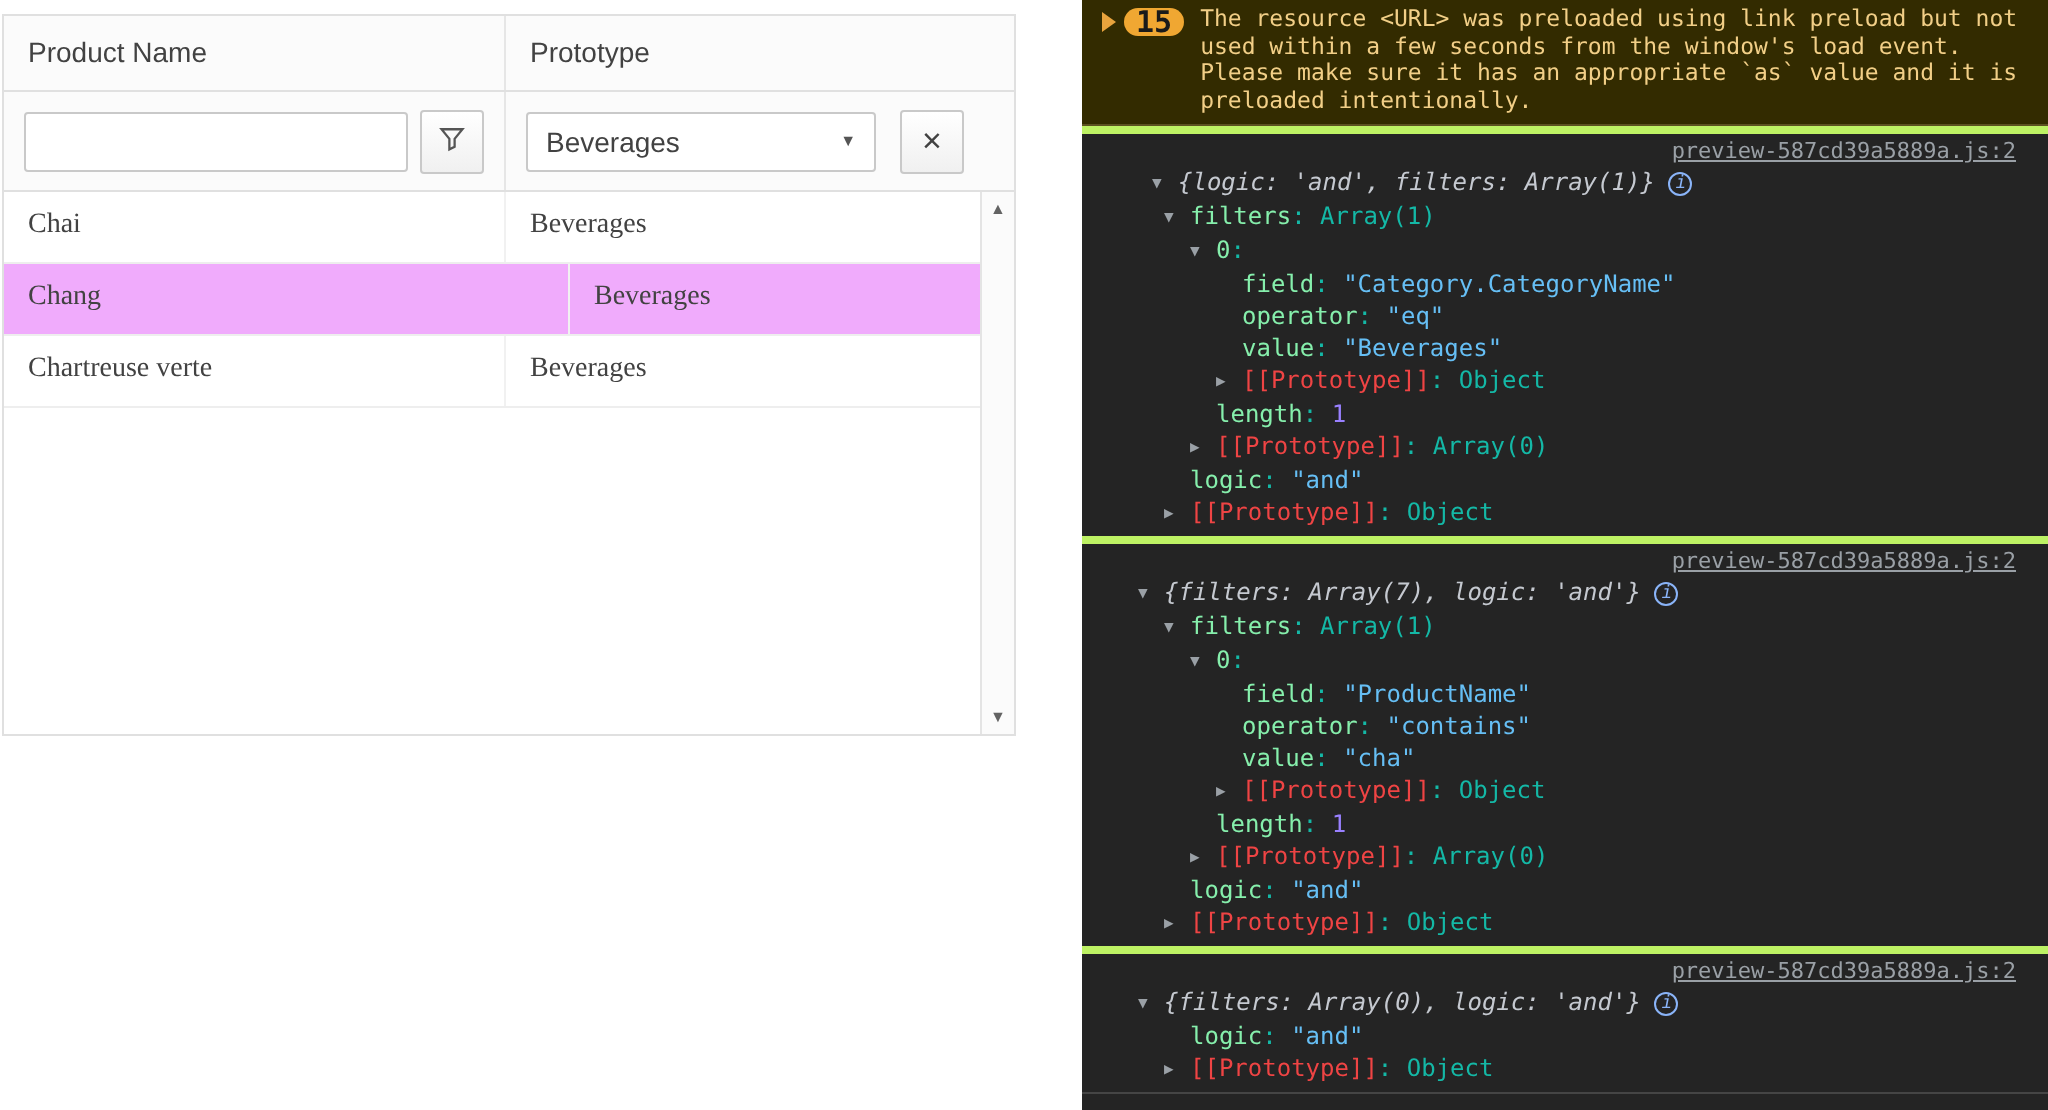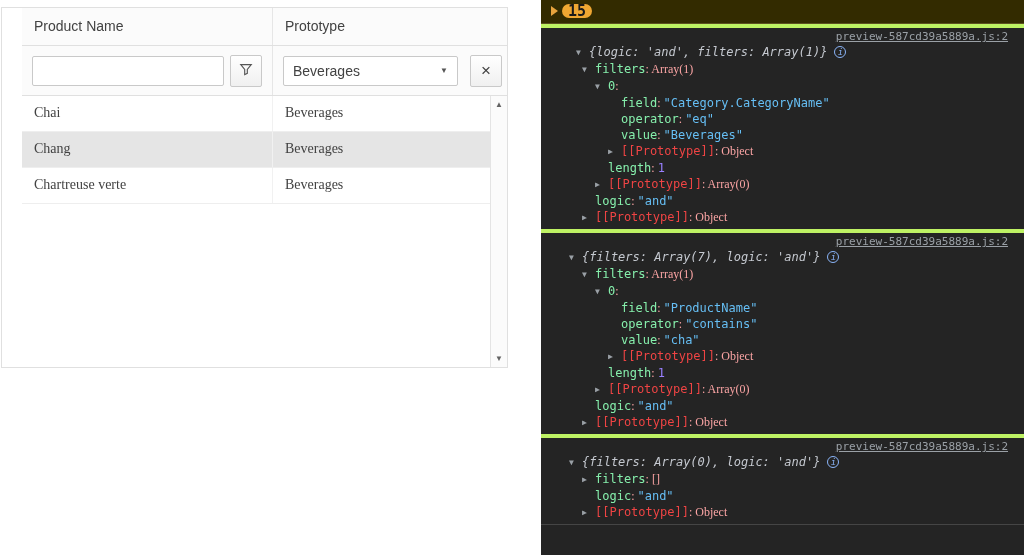--- a/index.html
+++ b/index.html
@@ -2,42 +2,42 @@
 <html><head>
 <meta charset="utf-8">
 <style>
   * { box-sizing: border-box; margin: 0; padding: 0; }
   html,body { width:1024px; height:555px; overflow:hidden; }
   body { display:flex; background:#fff; font-family:"Liberation Sans", sans-serif; }
 
   
   .left-panel { width:541px; height:555px; background:#fff; position:relative; }
   .grid { position:absolute; left:1px; top:7px; width:507px; height:361px;
-          border:1px solid #e0e0e0; background:#fff; color:#424242; font-size:14px;padding-left:20px; }
+          border:1px solid #e0e0e0; background:#fff; color:#424242; font-size:14px; }
   .grid-header { display:flex; height:38px; background:#fbfbfb; border-bottom:1px solid #e0e0e0; }
   .hcell { padding:10px 12px; }
   .col1 { width:250px; flex:none; }
   .col2 { flex:1; border-left:1px solid #e6e6e6; }
   .filter-row { display:flex; height:50px; background:#fbfbfb; border-bottom:1px solid #e0e0e0; }
   .fcell { display:flex; align-items:center; padding:0 10px; }
   .filter-input { flex:1; height:30px; border:1px solid #c9c9c9; border-radius:2px;
                   padding:0 7px; font-size:13px; color:#424242; background:#fff; outline:none;
                   font-family:"Liberation Sans", sans-serif; margin-right:6px; min-width:0; }
   .icon-btn { width:32px; height:32px; flex:none; border:1px solid #c9c9c9; border-radius:2px;
               background:linear-gradient(#ffffff,#f0f0f0); display:flex; align-items:center;
               justify-content:center; cursor:pointer; color:#525252; }
   .clear-btn { font-size:17px; line-height:1; color:#424242; }
   .dropdown { width:175px; height:30px; flex:none; border:1px solid #c9c9c9; border-radius:2px;
               background:#fff; display:flex; align-items:center; justify-content:space-between;
               padding:0 9px; margin-right:12px; cursor:pointer; }
   .dropdown .caret { font-size:8px; color:#555; }
   .grid-body { position:relative; height:271px; }
   .rows { width:calc(100% - 17px); }
   .grid-row { display:flex; height:36px; border-bottom:1px solid #eeeeee; background:#fff; }
-  .grid-row.alt { background:#e5e5e5; }
+  .grid-row.alt { background:#f0abfc;gap:32px; }
   .grid-row .cell { padding:9px 12px;font-family:Liberation Serif, serif; }
   .grid-row .col2 { border-left:1px solid #f1f1f1; }
   .vscroll { position:absolute; top:0; right:0; bottom:0; width:17px;
              background:#fbfbfb; border-left:1px solid #e4e4e4;
              display:flex; flex-direction:column; justify-content:space-between; align-items:center; }
   .scroll-arrow { font-size:8px; color:#636363; padding:4px 0; cursor:pointer; }
 
   
   .console-panel { width:483px; height:555px; background:#242424; overflow:hidden;
                    font-family:"DejaVu Sans Mono", monospace; font-size:12px; color:#d5d5d5; }
@@ -50,21 +50,21 @@
   .warn-text { color:#f2cf87; font-size:11.5px; line-height:13.5px; flex:1; }
   .console-entry { border-top:4px solid #bef264; padding-bottom:3px; }
   .link-row { text-align:right; padding:2px 16px 1px 0; line-height:13px; }
   .src-link { color:#9aa0a6; text-decoration:underline; font-size:11px; cursor:pointer; }
   .tree-line { line-height:16px; white-space:pre; }
   .tw { display:inline-block; width:13px; color:#9aa0a6; font-size:8px; vertical-align:1px; cursor:pointer; }
   .t-preview { color:#c5c9d0; font-style:italic; }
   .t-key { color:#86efac; }
   .t-str { color:#66bff5; }
   .t-num { color:#9980ff; }
-  .t-plain { color:#fca5a5;font-family:Liberation Serif, serif; }
+  .t-plain { color:#14b8a6; }
   .t-proto { color:#ef4444; }
   .info-icon { display:inline-block; width:12px; height:12px; line-height:11px; text-align:center;
                border:1px solid #8ab4f8; border-radius:50%; color:#8ab4f8; font-size:9px;
                font-style:italic; margin-left:7px; vertical-align:1px; cursor:pointer; }
   .prompt-row { border-top:1px solid #454545; padding:3px 0 0 10px; height:20px;
                 color:#4e8df6; font-weight:bold; }
 </style>
 </head>
 <body>
 
@@ -118,20 +118,21 @@
     </div>
 
   </div>
 </div>
 
 <div class="console-panel">
 
   <div class="warning">
     <span class="warn-triangle"></span>
     <span class="warn-badge">15</span>
+    <div class="warn-text">The resource &lt;URL&gt; was preloaded using link preload but not used within a few seconds from the window's load event. Please make sure it has an appropriate `as` value and it is preloaded intentionally.</div>
   </div>
 
   <div>
       <div class="console-entry">
         <div class="link-row"><span class="src-link">preview-587cd39a5889a.js:2</span></div>
         <div class="tree-line" style="padding-left: 35px;"><span class="tw">▼</span><span class="t-preview">{logic: 'and', filters: Array(1)}</span><span class="info-icon">i</span></div>
         <div class="tree-line" style="padding-left: 41px;"><span class="tw">▼</span><span class="t-key">filters</span><span class="t-plain">: Array(1)</span></div>
         <div class="tree-line" style="padding-left: 54px;"><span class="tw">▼</span><span class="t-key">0</span><span class="t-plain">:</span></div>
         <div class="tree-line" style="padding-left: 67px;"><span class="tw"></span><span class="t-key">field</span><span class="t-plain">: </span><span class="t-str">"Category.CategoryName"</span></div>
         <div class="tree-line" style="padding-left: 67px;"><span class="tw"></span><span class="t-key">operator</span><span class="t-plain">: </span><span class="t-str">"eq"</span></div>
@@ -152,21 +153,20 @@
         <div class="tree-line" style="padding-left: 67px;"><span class="tw"></span><span class="t-key">value</span><span class="t-plain">: </span><span class="t-str">"cha"</span></div>
         <div class="tree-line" style="padding-left: 67px;"><span class="tw">▶</span><span class="t-proto">[[Prototype]]</span><span class="t-plain">: Object</span></div>
         <div class="tree-line" style="padding-left: 54px;"><span class="tw"></span><span class="t-key">length</span><span class="t-plain">: </span><span class="t-num">1</span></div>
         <div class="tree-line" style="padding-left: 54px;"><span class="tw">▶</span><span class="t-proto">[[Prototype]]</span><span class="t-plain">: Array(0)</span></div>
         <div class="tree-line" style="padding-left: 41px;"><span class="tw"></span><span class="t-key">logic</span><span class="t-plain">: </span><span class="t-str">"and"</span></div>
         <div class="tree-line" style="padding-left: 41px;"><span class="tw">▶</span><span class="t-proto">[[Prototype]]</span><span class="t-plain">: Object</span></div>
       </div>
       <div class="console-entry">
         <div class="link-row"><span class="src-link">preview-587cd39a5889a.js:2</span></div>
         <div class="tree-line" style="padding-left: 28px;"><span class="tw">▼</span><span class="t-preview">{filters: Array(0), logic: 'and'}</span><span class="info-icon">i</span></div>
-        <div class="tree-line" style="padding-left: 41px;"><span class="tw">▶</span><span class="t-key">filters</span><span class="t-plain">: []</span></div>
         <div class="tree-line" style="padding-left: 41px;"><span class="tw"></span><span class="t-key">logic</span><span class="t-plain">: </span><span class="t-str">"and"</span></div>
         <div class="tree-line" style="padding-left: 41px;"><span class="tw">▶</span><span class="t-proto">[[Prototype]]</span><span class="t-plain">: Object</span></div>
       </div>
     </div>
 
   <div class="prompt-row">
     
   </div>
 
 </div>

